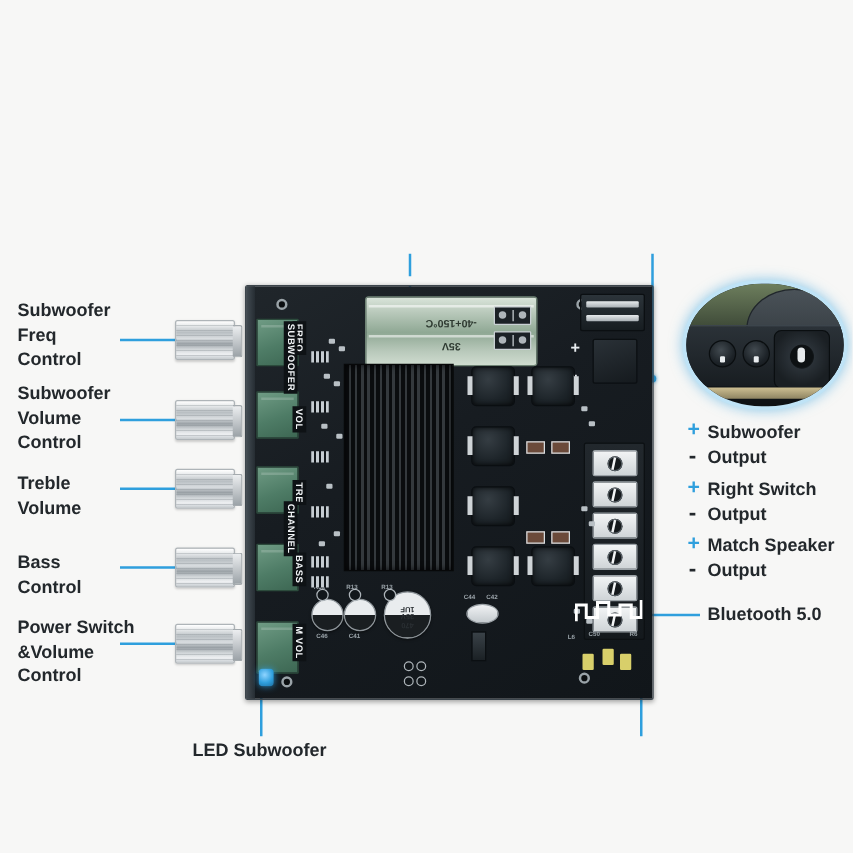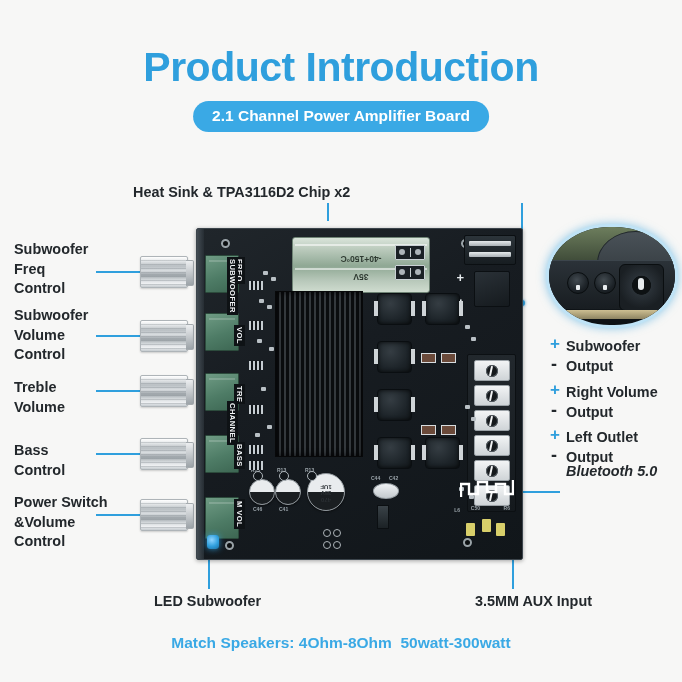--- a/index.html
+++ b/index.html
@@ -331,24 +331,21 @@
     position:absolute;
     font-size:17px;font-weight:bold;color:#2f9fdd;line-height:16px;
   }
   .pm.minus{color:#23282c;font-size:18px;}
 </style>
 </head>
 <body>
 
 <div id="stage">
 
-  <div class="title">Product Introduction</div>
-  <div class="badge">2.1 Channel Power Amplifier Board</div>
-
-  <div class="lbl" style="left:133px;top:183px;">Heat Sink &amp; TPA3116D2 Chip x2</div>
+
   <div class="line lv" style="left:327px;top:203px;height:18px;"></div>
   <div class="line lv" style="left:327px;top:228px;height:133px;"></div>
   <div class="dot" style="left:324.5px;top:358px;"></div>
 
   <div class="line lv" style="left:521px;top:203px;height:100px;"></div>
   <div class="dot" style="left:518.5px;top:300px;"></div>
 
   <div class="lbl" style="left:14px;top:240px;">Subwoofer
 Freq
 Control</div>
@@ -376,40 +373,38 @@
 Control</div>
   <div class="line lh" style="left:96px;top:514px;width:58px;"></div>
   <div class="dot" style="left:151px;top:511px;"></div>
 
   <div class="pm" style="left:550px;top:336px;">+</div>
   <div class="lbl" style="left:566px;top:337px;">Subwoofer</div>
   <div class="pm minus" style="left:551px;top:356px;">-</div>
   <div class="lbl" style="left:566px;top:357px;">Output</div>
 
   <div class="pm" style="left:550px;top:382px;">+</div>
-  <div class="lbl" style="left:566px;top:383px;">Right Volume</div>
+  <div class="lbl" style="left:566px;top:383px;">Right Switch</div>
   <div class="pm minus" style="left:551px;top:402px;">-</div>
   <div class="lbl" style="left:566px;top:403px;">Output</div>
 
   <div class="pm" style="left:550px;top:427px;">+</div>
-  <div class="lbl" style="left:566px;top:428px;">Left Outlet</div>
+  <div class="lbl" style="left:566px;top:428px;">Match Speaker</div>
   <div class="pm minus" style="left:551px;top:447px;">-</div>
   <div class="lbl" style="left:566px;top:448px;">Output</div>
 
-  <div class="lbl" style="left:566px;top:462px;font-style:italic;">Bluetooth 5.0</div>
+  <div class="lbl" style="left:566px;top:483px;">Bluetooth 5.0</div>
   <div class="line lh" style="left:512px;top:491px;width:48px;"></div>
   <div class="dot" style="left:508px;top:488px;"></div>
 
   <div class="lbl" style="left:154px;top:592px;">LED Subwoofer</div>
   <div class="line lv" style="left:208px;top:553px;height:36px;"></div>
 
-  <div class="lbl" style="left:475px;top:592px;">3.5MM AUX Input</div>
   <div class="line lv" style="left:512px;top:548px;height:41px;"></div>
 
-  <div class="match">Match Speakers: 4Ohm-8Ohm  50watt-300watt</div>
 
   <div id="inset">
     <div class="sky"></div>
     <div class="dome"></div>
     <div class="body"></div>
     <div class="term" style="left:14%;"></div>
     <div class="term" style="left:36%;"></div>
     <div class="jack"></div>
     <div class="base"></div>
   </div>

